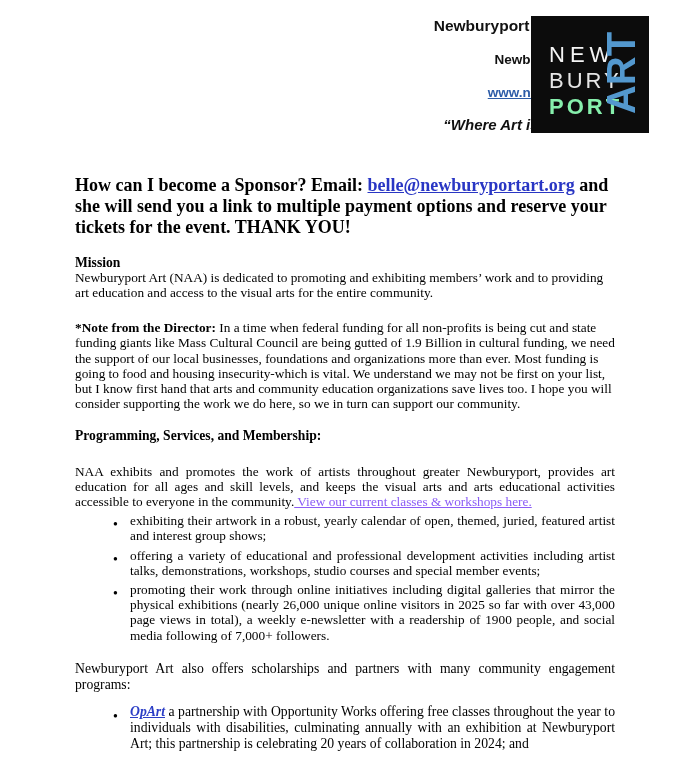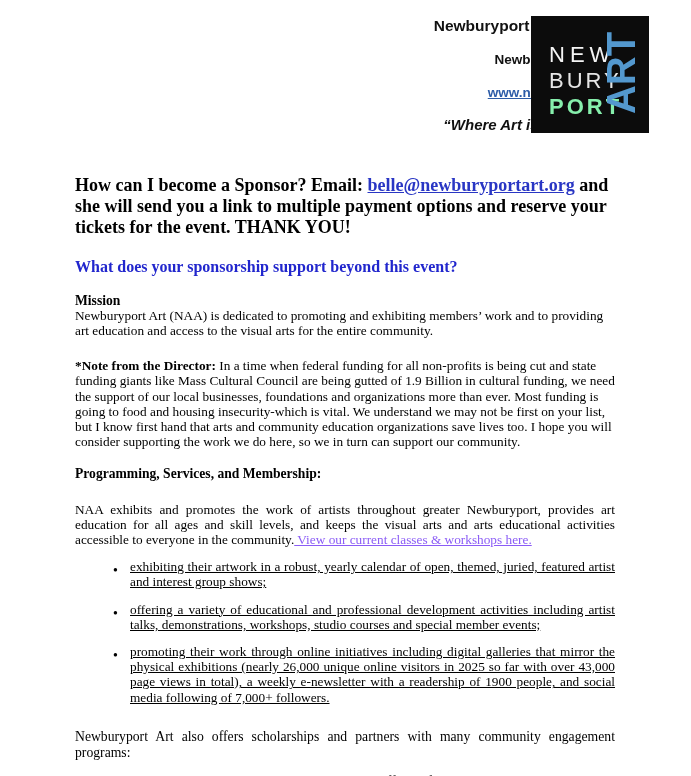--- a/index.html
+++ b/index.html
@@ -92,23 +92,22 @@
   ul.bullets {
     margin-top: 2px;
     margin-left: 38px;
     list-style: none;
   }
   ul.bullets li {
     position: relative;
     padding-left: 17px;
     font-size: 13.3px; line-height: 15.2px;
     text-align: justify;
-    margin-top: 12px;
+    margin-top: 4px;
     color: #000;
-    text-decoration: underline;
   }
   ul.bullets li::before {
     content: "●";
     position: absolute; left: 0; top: 3px;
     font-size: 8px; color: #000;
   }
   .bottom .para, .bottom ul.bullets li { font-size: 13.7px; line-height: 16.4px; }
   .bottom ul.bullets { margin-top: 10px; }
   .bottom ul.bullets li::before { top: 4px; }
   .opart-link {
@@ -138,37 +137,36 @@
       <div class="logo-line2">BURY</div>
       <div class="logo-line3">PORT</div>
     </div>
     <div class="logo-art">ART</div>
   </div>
 
   <div class="content">
 
     <p class="intro"><span>How can I become a Sponsor? Email: </span><a class="email-link">belle@newburyportart.org</a><span> and she will send you a link to multiple payment options and reserve your tickets for the event. THANK YOU!</span></p>
 
-    <h2 class="blue-heading">What does your sponsorship support beyond this event?</h2>
 
     <p class="bold-head mt-sect">Mission</p>
     <p class="para">Newburyport Art (NAA) is dedicated to promoting and exhibiting members’ work and to providing art education and access to the visual arts for the entire community.</p>
 
     <p class="para mt-para"><b>*Note from the Director:</b><span> In a time when federal funding for all non-profits is being cut and state funding giants like Mass Cultural Council are being gutted of 1.9 Billion in cultural funding, we need the support of our local businesses, foundations and organizations more than ever. Most funding is going to food and housing insecurity-which is vital. We understand we may not be first on your list, but I know first hand that arts and community education organizations save lives too. I hope you will consider supporting the work we do here, so we in turn can support our community.</span></p>
 
     <p class="bold-head mt-sect">Programming, Services, and Membership:</p>
     <p class="para just mt-para"><span>NAA exhibits and promotes the work of artists throughout greater Newburyport, provides art education for all ages and skill levels, and keeps the visual arts and arts educational activities accessible to everyone in the community.</span><a class="classes-link"> View our current classes &amp; workshops here.</a></p>
 
     <ul class="bullets">
       <li>exhibiting their artwork in a robust, yearly calendar of open, themed, juried, featured artist and interest group shows;</li>
       <li>offering a variety of educational and professional development activities including artist talks, demonstrations, workshops, studio courses and special member events;</li>
       <li>promoting their work through online initiatives including digital galleries that mirror the physical exhibitions (nearly 26,000 unique online visitors in 2025 so far with over 43,000 page views in total), a weekly e-newsletter with a readership of 1900 people, and social media following of 7,000+ followers.</li>
     </ul>
 
     <div class="bottom">
-      <p class="para just" style="margin-top:24px;">Newburyport Art also offers scholarships and partners with many community engagement programs:</p>
+      <p class="para just" style="margin-top:18px;">Newburyport Art also offers scholarships and partners with many community engagement programs:</p>
       <ul class="bullets">
         <li><a class="opart-link">OpArt</a><span> a partnership with Opportunity Works offering free classes throughout the year to individuals with disabilities, culminating annually with an exhibition at Newburyport Art; this partnership is celebrating 20 years of collaboration in 2024; and</span></li>
       </ul>
     </div>
 
   </div>
 </div>
 
 </body></html>

